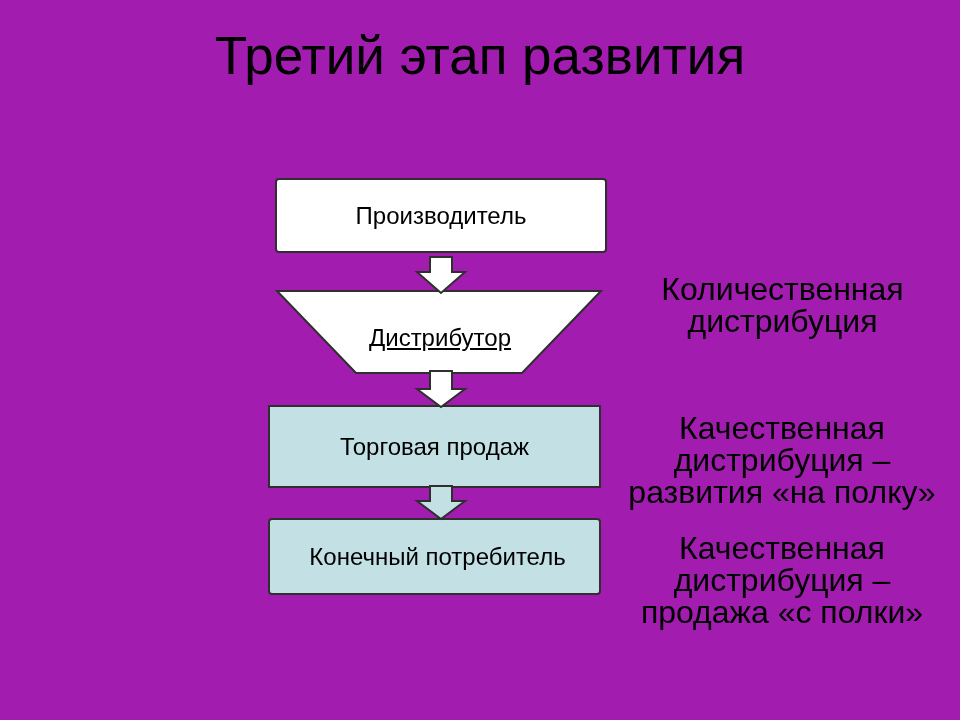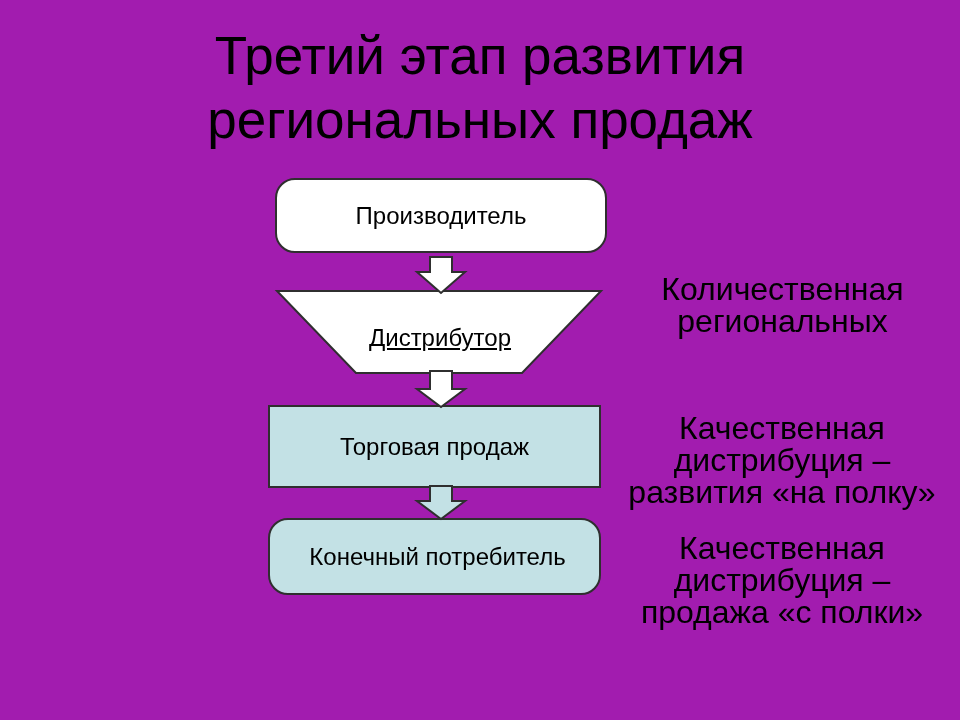--- a/index.html
+++ b/index.html
@@ -27,21 +27,21 @@
     position: absolute;
     box-sizing: border-box;
     border: 2px solid #2f2f2f;
     display: flex;
     align-items: center;
     justify-content: center;
     font-size: 24px;
     z-index: 1;
     text-align: center;
   }
-  .node.rounded { border-radius: 20px; }
+  .node.rounded { border-radius: 4px; }
   .manufacturer { left: 275px; top: 178px; width: 332px; height: 75px; background: #ffffff; }
   .retail      { left: 268px; top: 405px; width: 333px; height: 83px; }
   .consumer    { left: 268px; top: 518px; width: 333px; height: 77px; padding-left: 6px; }
   .shapes-svg {
     position: absolute;
     left: 0; top: 0;
     width: 960px; height: 720px;
     z-index: 2;
     pointer-events: none;
   }
@@ -67,21 +67,20 @@
   .ann-2 { left: 612px; top: 412px; width: 340px; }
   .ann-3 { left: 612px; top: 532px; width: 340px; }
 </style>
 </head>
 <body>
 
 <div class="slide">
 
   <div class="title">
     <div>Третий этап развития</div>
-    <div>региональных продаж</div>
   </div>
 
   <div class="node rounded manufacturer" style="background-color: rgb(255, 255, 255);">
     <span>Производитель</span>
   </div>
 
   <div class="node retail" style="background-color: rgb(195, 225, 229);">
     <span>Торговая продаж</span>
   </div>
 
@@ -93,21 +92,21 @@
     <polygon points="277,291 601,291 522,373 356,373" fill="#ffffff"></polygon>
     <polygon points="430,257 452,257 452,272 465,272 441,293 417,272 430,272" fill="#ffffff"></polygon>
     <polygon points="430,371 452,371 452,389 465,389 441,407 417,389 430,389" fill="#ffffff"></polygon>
     <polygon points="430,486 452,486 452,501 465,501 441,519 417,501 430,501" fill="#c3e1e5"></polygon>
   </svg>
 
   <div class="trap-label">Дистрибутор</div>
 
   <div class="annotation ann-1">
     <div>Количественная</div>
-    <div>региональных</div>
+    <div>дистрибуция</div>
   </div>
 
   <div class="annotation ann-2">
     <div>Качественная дистрибуция –</div>
     <div>развития «на полку»</div>
   </div>
 
   <div class="annotation ann-3">
     <div>Качественная дистрибуция –</div>
     <div>продажа «с полки»</div>

